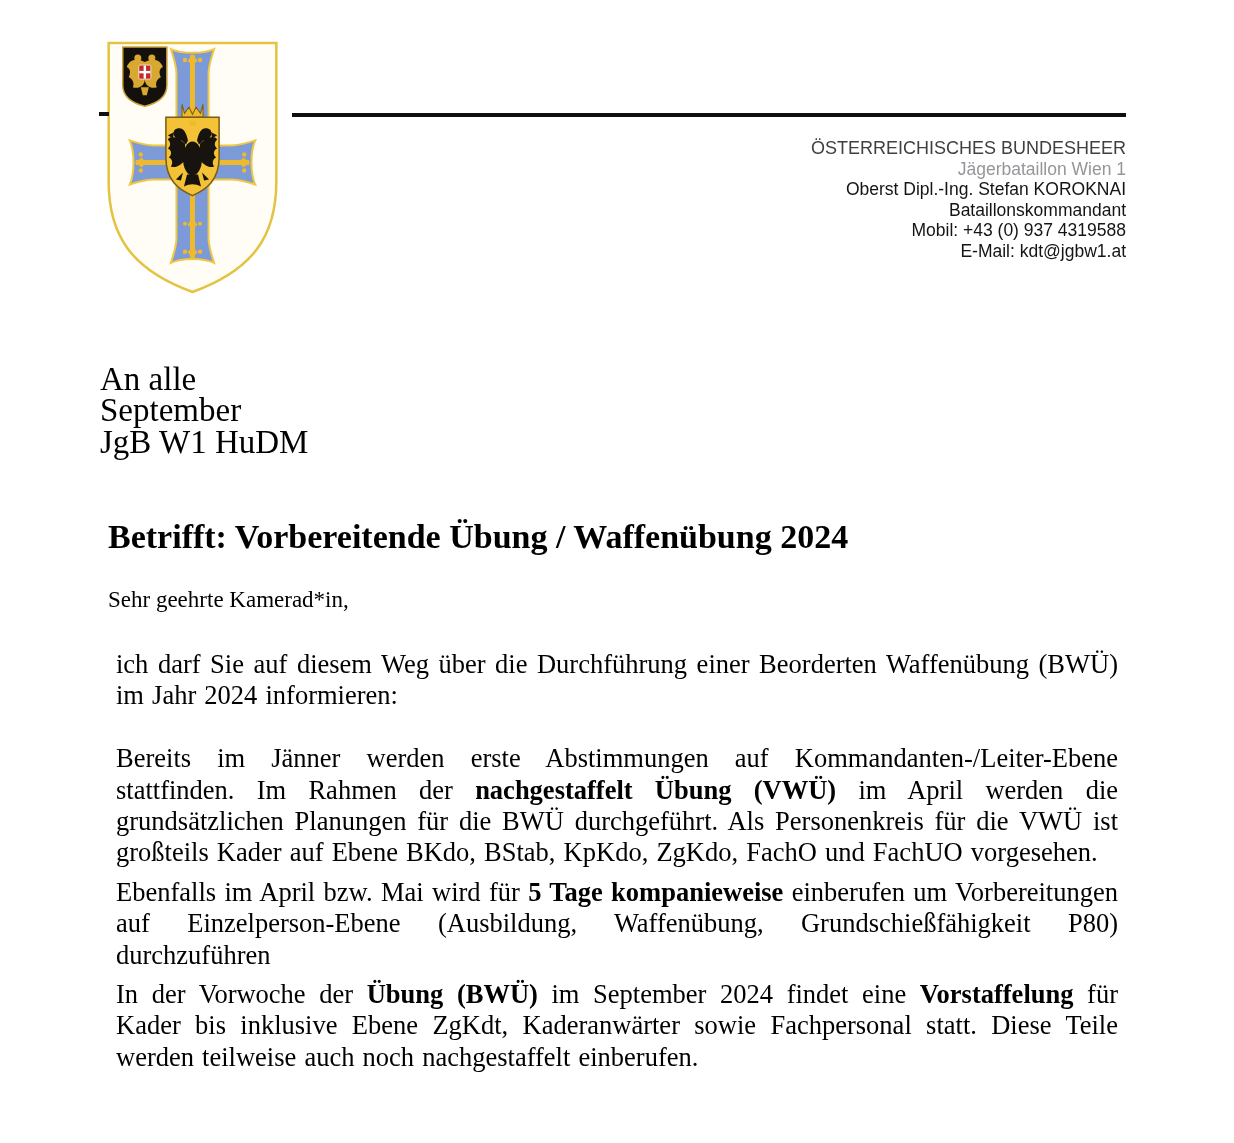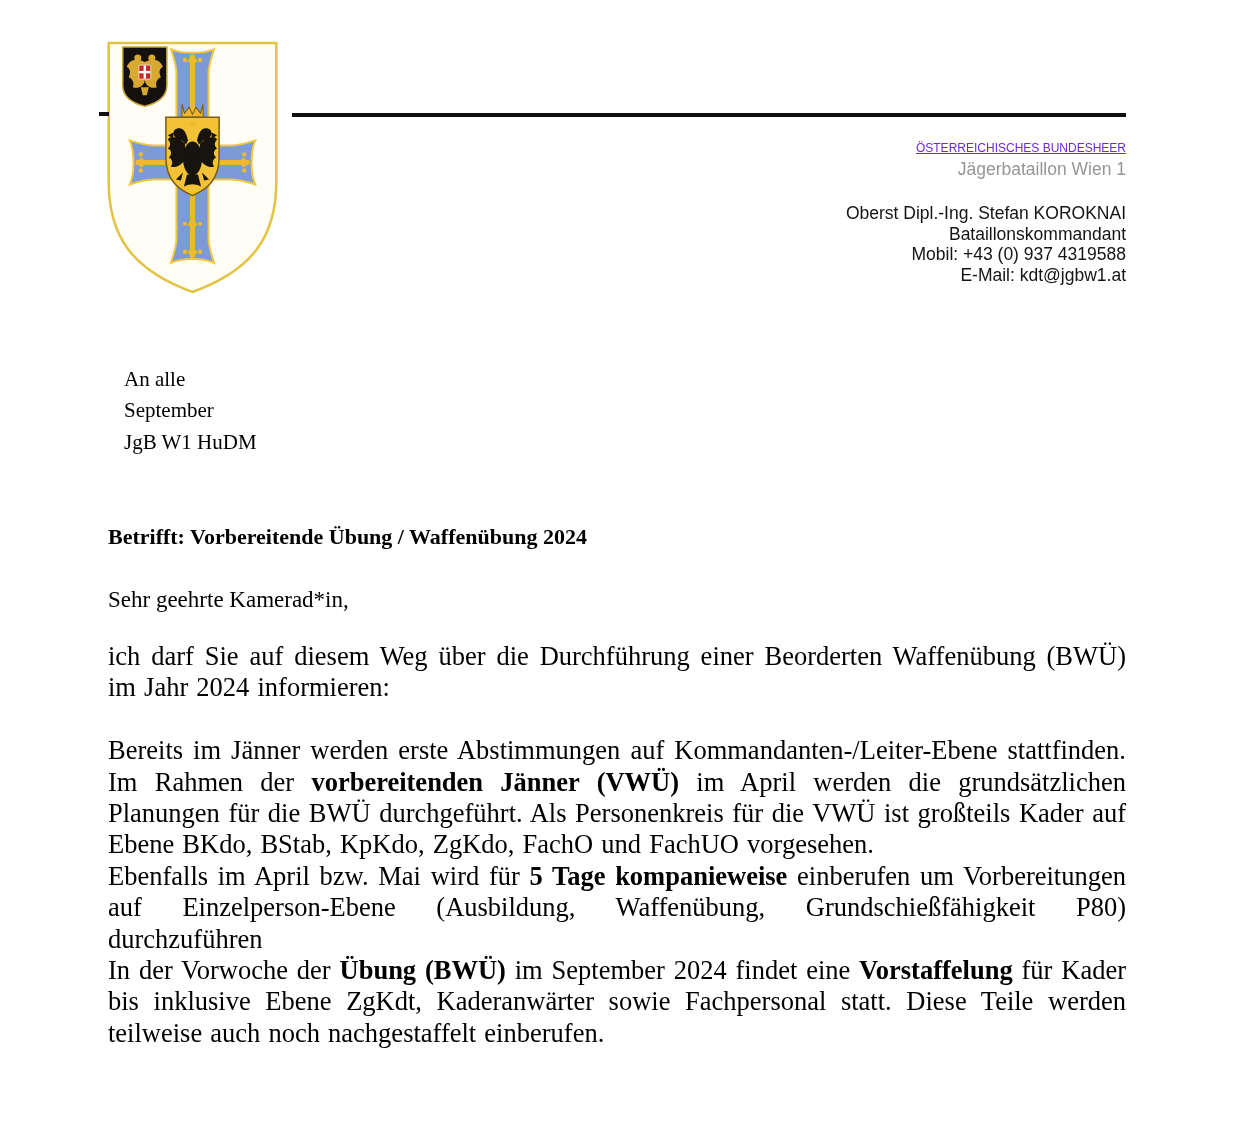--- a/index.html
+++ b/index.html
@@ -15,32 +15,32 @@
   .crest { position:absolute; left:104px; top:39px; width:177px; height:258px; }
   .crop-dash { position:absolute; left:99px; top:112px; width:10px; height:4px; background:#0f0f0f; }
   .rule { position:absolute; left:292px; top:113px; width:834px; height:4px; background:#0f0f0f; }
 
   
   .letterhead {
     position:absolute; top:138px; right:108px; text-align:right;
     font-family:"Liberation Sans", "DejaVu Sans", sans-serif;
     font-size:17.5px; line-height:20.5px; color:#96969a;
   }
-  .letterhead .org { color:#6d28d9; font-size:12px;text-decoration:underline; }
-  .letterhead .contact { margin-top:24px; color:#141414; }
+  .letterhead .org { color:#404040; font-size:18px; }
+  .letterhead .contact { color:#141414; }
 
   
-  .recipient { position:absolute; left:124px; top:364px; font-size:21px; line-height:31.4px; }
-  .subject   { position:absolute; left:108px; top:521px; font-size:22px; line-height:31.4px; font-weight:bold; }
+  .recipient { position:absolute; left:100px; top:364px; font-size:33px; line-height:31.4px; }
+  .subject   { position:absolute; left:108px; top:521px; font-size:34px; line-height:31.4px; font-weight:bold; }
   .salutation{ position:absolute; left:108px; top:584px; font-size:23px; line-height:31.4px; }
   .body-text {
     position:absolute; left:108px; top:641px; width:1018px;
     font-size:26.5px; line-height:31.4px; text-align:justify; word-spacing:1.5px;
   }
-  .body-text p { margin:0; }
+  .body-text p { margin:8px; }
   .body-text p.gap { margin-bottom:31.4px; }
 </style>
 </head>
 <body>
 
 <div class="page">
 
   <div class="crest">
     <svg viewBox="0 0 175 257" width="177" height="258">
 
@@ -123,18 +123,18 @@
       <div>September</div>
       <div>JgB W1 HuDM</div>
     </div>
 
   <div class="subject">Betrifft: Vorbereitende Übung / Waffenübung 2024</div>
 
   <div class="salutation">Sehr geehrte Kamerad*in,</div>
 
   <div class="body-text">
       <p class="gap"><span>ich darf Sie auf diesem Weg über die Durchführung einer Beorderten Waffenübung (BWÜ) im Jahr 2024 informieren:</span></p>
-      <p><span>Bereits im Jänner werden erste Abstimmungen auf Kommandanten-/Leiter-Ebene stattfinden. Im Rahmen der </span><b>vorbereitenden Jänner (VWÜ)</b><span> im April werden die grundsätzlichen Planungen für die BWÜ durchgeführt. Als Personenkreis für die VWÜ ist großteils Kader auf Ebene BKdo, BStab, KpKdo, ZgKdo, FachO und FachUO vorgesehen.</span></p>
+      <p><span>Bereits im Jänner werden erste Abstimmungen auf Kommandanten-/Leiter-Ebene stattfinden. Im Rahmen der </span><b>nachgestaffelt Übung (VWÜ)</b><span> im April werden die grundsätzlichen Planungen für die BWÜ durchgeführt. Als Personenkreis für die VWÜ ist großteils Kader auf Ebene BKdo, BStab, KpKdo, ZgKdo, FachO und FachUO vorgesehen.</span></p>
       <p><span>Ebenfalls im April bzw. Mai wird für </span><b>5 Tage kompanieweise</b><span> einberufen um Vorbereitungen auf Einzelperson-Ebene (Ausbildung, Waffenübung, Grundschießfähigkeit P80) durchzuführen</span></p>
       <p><span>In der Vorwoche der </span><b>Übung (BWÜ)</b><span> im September 2024 findet eine </span><b>Vorstaffelung</b><span> für Kader bis inklusive Ebene ZgKdt, Kaderanwärter sowie Fachpersonal statt. Diese Teile werden teilweise auch noch nachgestaffelt einberufen.</span></p>
     </div>
 
 </div>
 
 </body></html>

